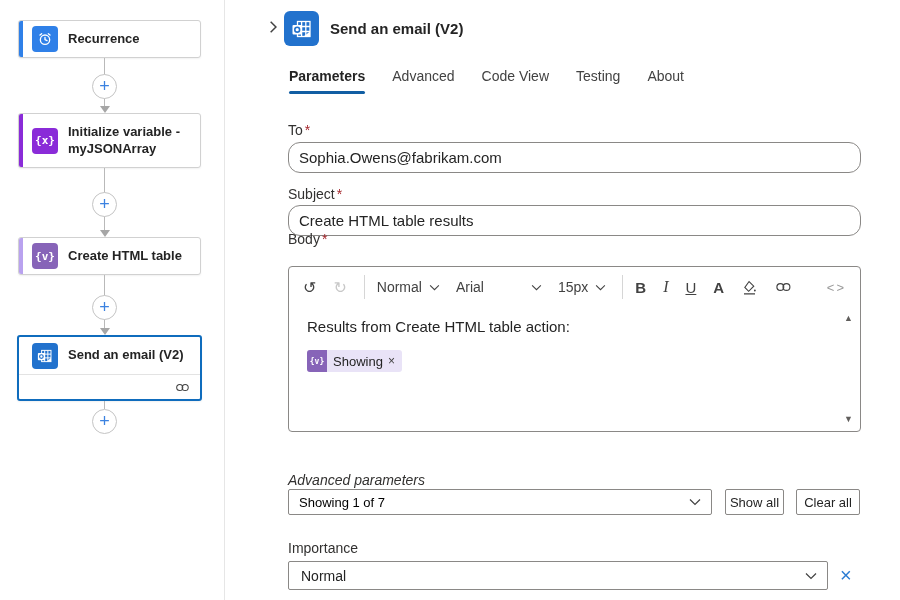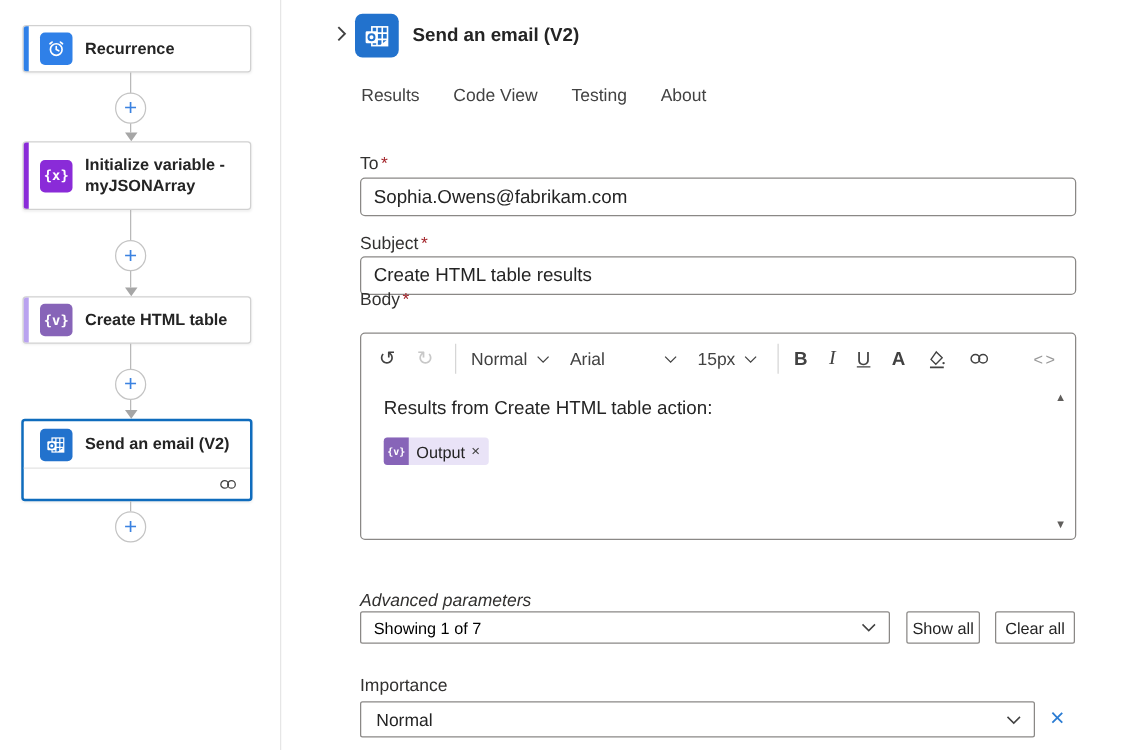--- a/index.html
+++ b/index.html
@@ -43,21 +43,21 @@
   .tabs { position:absolute; left:63px; top:62px; display:flex; }
   .tab { margin-right:27px; padding:6px 0 10px 0; font-size:14px; color:#424242; cursor:pointer; position:relative; }
   .tab.active { font-weight:700; color:#242424; }
   .tab.active::after { content:""; position:absolute; left:0; right:0; bottom:0;
                        height:3px; background:#115ea3; border-radius:2px; }
 
   .form { position:absolute; left:62px; top:114px; width:573px; height:486px; }
   .flabel { position:absolute; font-size:14px; color:#323130; }
   .req { color:#a4262c; margin-left:2px; }
   .textbox { position:absolute; left:0; width:573px; height:31px; border:1px solid #8a8886;
-             border-radius:4px; background:#fff; display:flex; align-items:center;
+             border-radius:12px; background:#fff; display:flex; align-items:center;
              padding:0 10px; font-size:15px; color:#242424; }
 
   
   .editor { position:absolute; left:0; top:152px; width:573px; height:166px;
             border:1px solid #8a8886; border-radius:4px; background:#fff; }
   .ed-toolbar { height:40px; display:flex; align-items:center; padding:0 14px; color:#424242; }
   .tb-btn { margin-right:17px; font-size:16px; cursor:pointer; display:flex; align-items:center; }
   .tb-btn.disabled { color:#c8c8c8; cursor:default; }
   .tb-sep { width:1px; height:24px; background:#d6d6d6; margin:0 12px 0 0; }
   .tb-select { display:flex; align-items:center; margin-right:16px; font-size:14px;
@@ -183,21 +183,22 @@
           <path d="M11.6 4.5 V19.5 M15.8 4.5 V19.5 M7.5 9.5 H20 M7.5 14.5 H20"></path>
         </g>
         <path d="M13.5 19.5 L20 14.5 V19.5 Z" fill="#fff"></path>
         <rect x="2.5" y="8" width="9.5" height="9.5" rx="1" fill="#fff"></rect>
         <circle cx="7.2" cy="12.7" r="2.4" fill="none" stroke="#2272cd" stroke-width="1.6"></circle>
       </svg>
     </div>
     <div class="hdr-title">Send an email (V2)</div>
 
     <div class="tabs">
-      <div class="tab">Results</div>
+      <div class="tab active">Parameters</div>
+      <div class="tab">Advanced</div>
       <div class="tab">Code View</div>
       <div class="tab">Testing</div>
       <div class="tab">About</div>
     </div>
 
     <div class="form">
 
       <div class="flabel" style="top:8px;">
         <span>To</span><span class="req">*</span>
       </div>
@@ -264,21 +265,21 @@
           </span>
           <span class="tb-spacer"></span>
           <span class="tb-code">&lt;&gt;</span>
         </div>
         <div class="ed-body">
           <div>Results from Create HTML table action:</div>
           <span class="token">
             <span class="token-icon">
               <span class="glyph" style="font-size:8px;">{v}</span>
             </span>
-            <span class="token-label">Output</span>
+            <span class="token-label">Showing</span>
             <span class="token-x">×</span>
           </span>
         </div>
         <span class="scroll-up">▲</span>
         <span class="scroll-dn">▼</span>
       </div>
 
       <div class="flabel" style="top:358px;font-style:italic;">Advanced parameters</div>
       <div class="combo" style="left:0;top:375px;width:424px;height:26px;">
         <span style="padding-left:10px;font-size:13px;color:#000000;">Showing 1 of 7</span>

